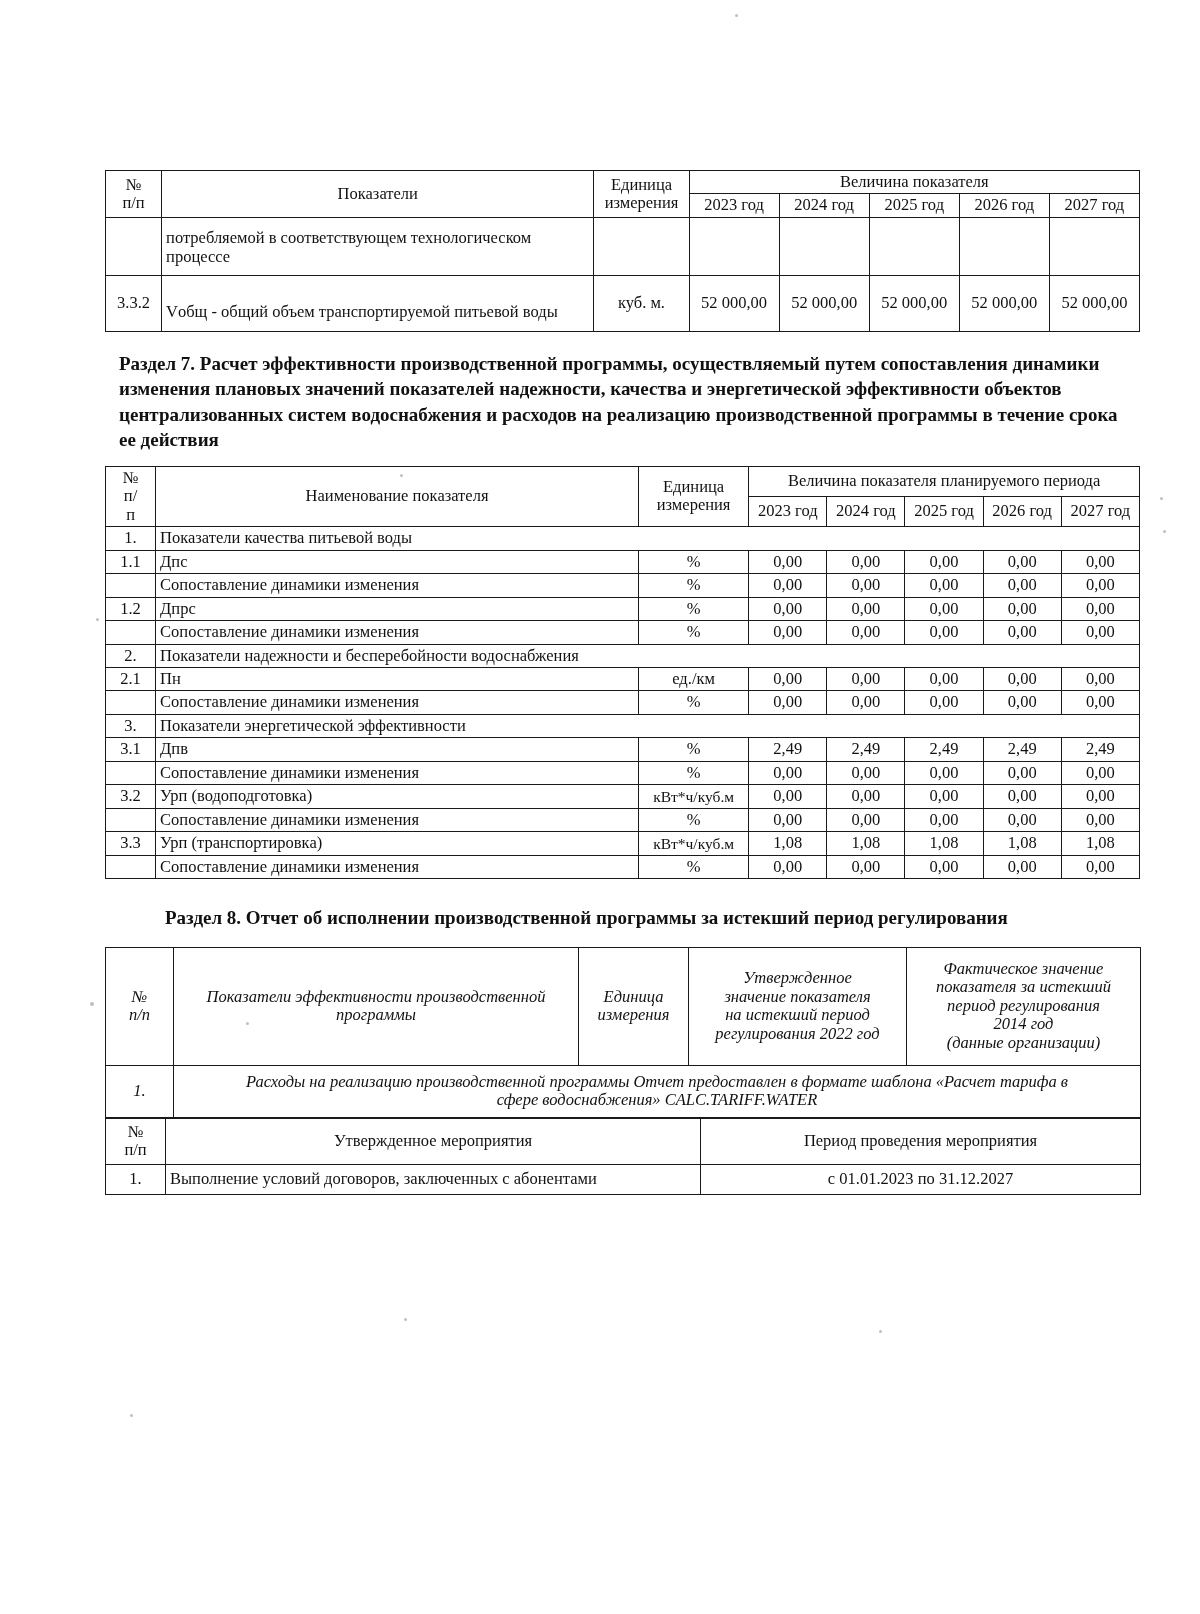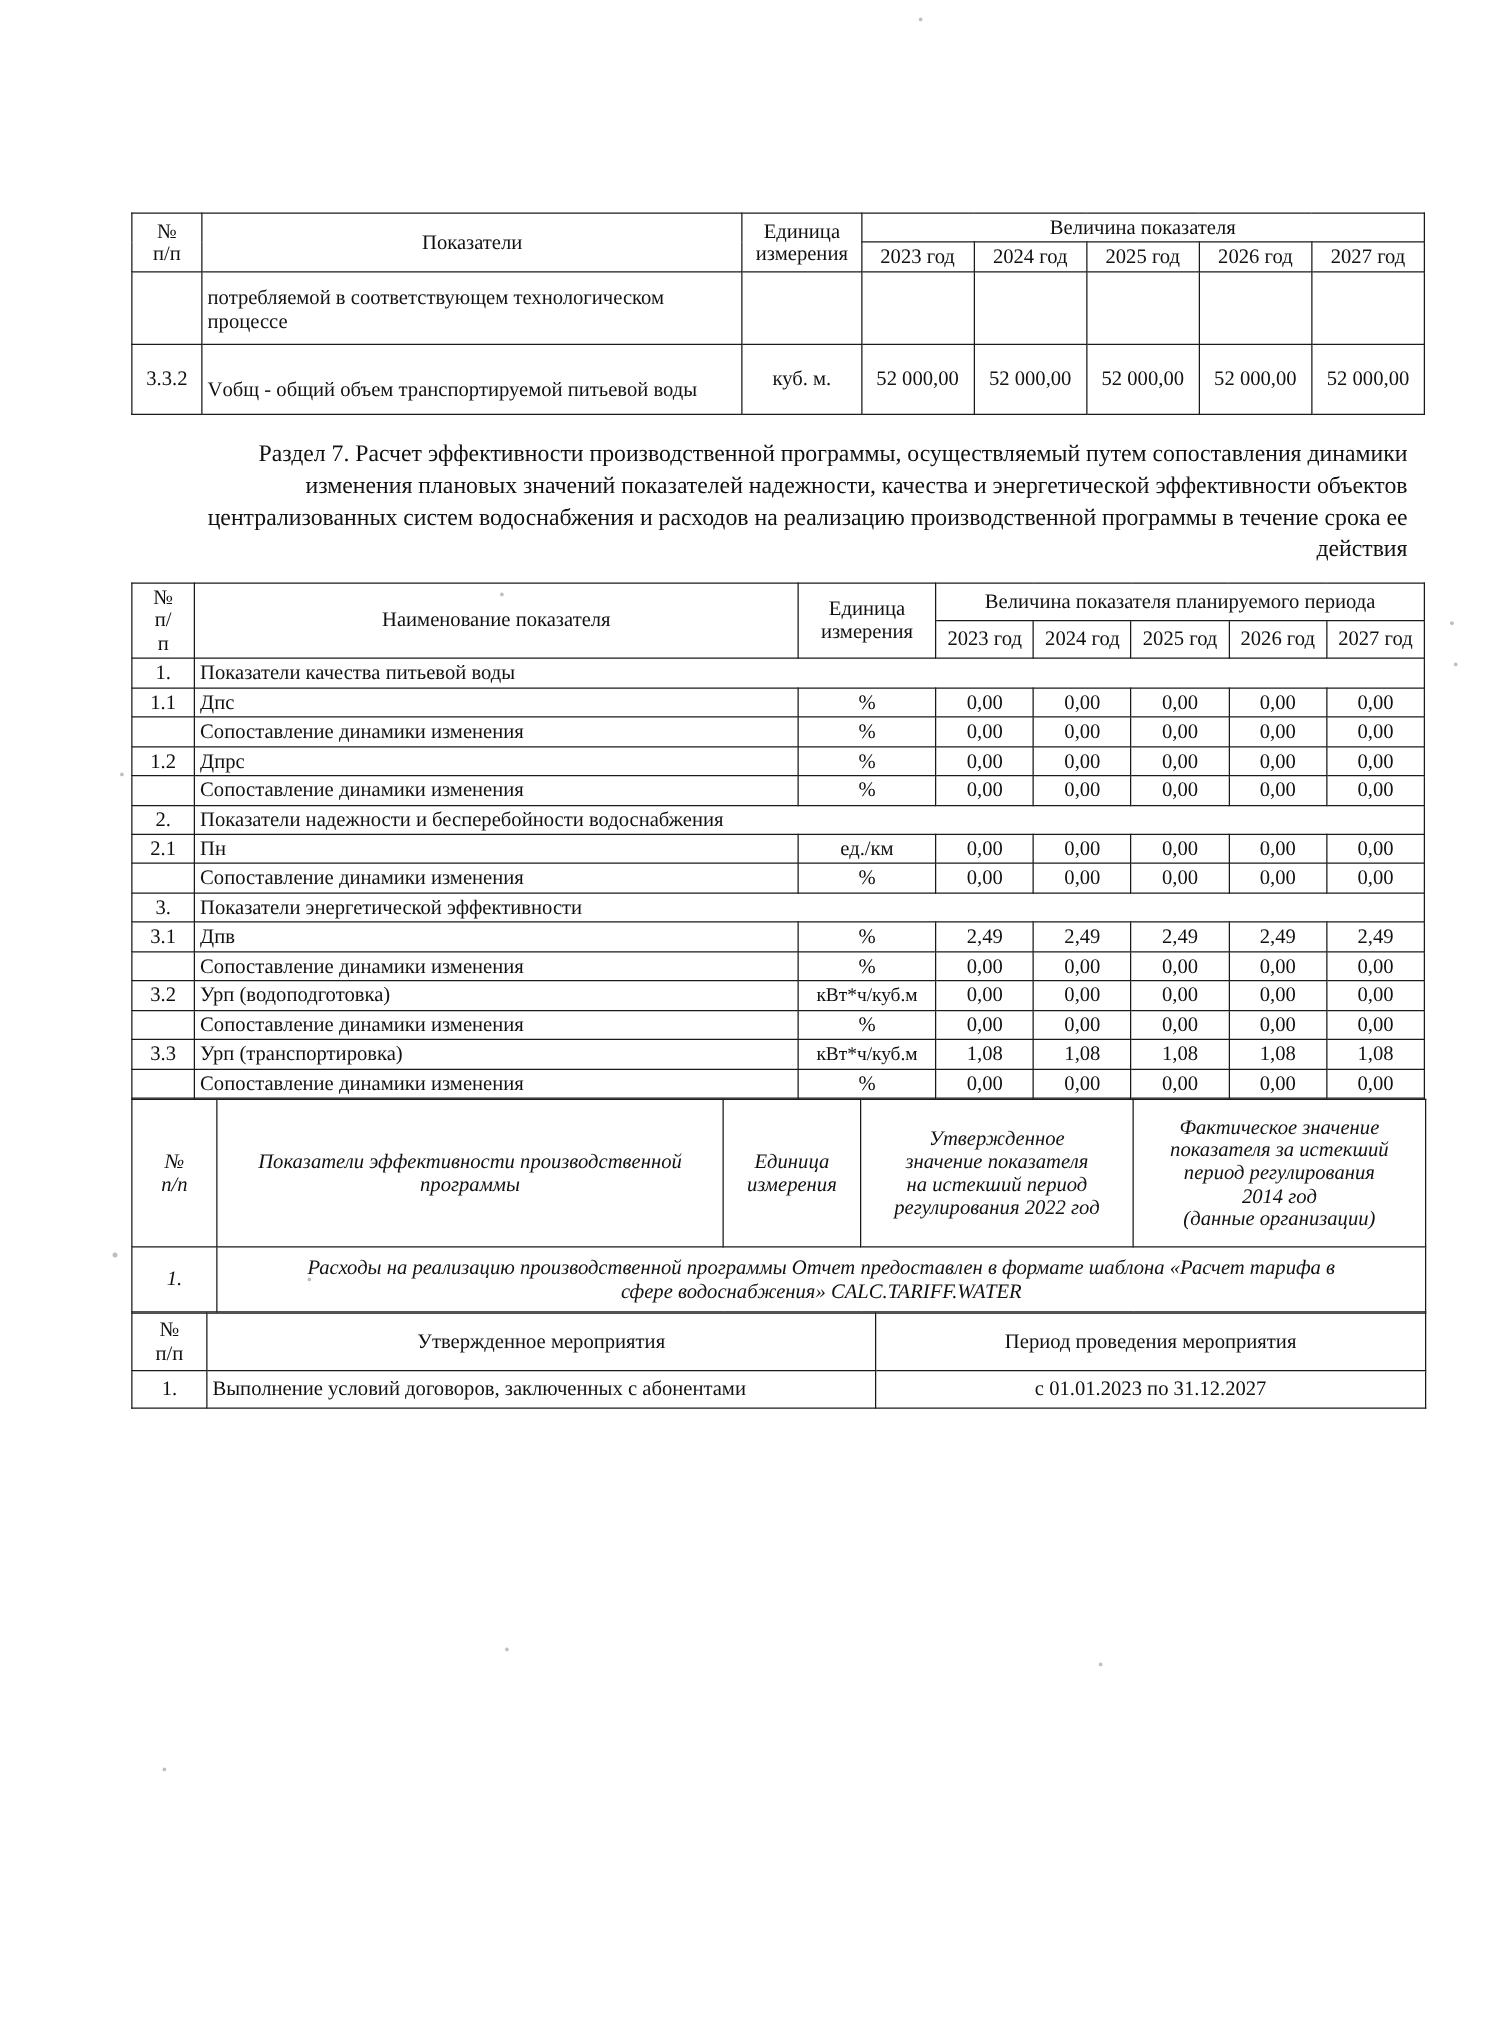--- a/index.html
+++ b/index.html
@@ -42,22 +42,22 @@
     vertical-align: middle;
     font-weight: normal;
   }
   .c  { text-align: center; }
   .l  { text-align: left; padding-left: 7px; }
   .vm { vertical-align: middle; }
   .vt { vertical-align: top; }
 
   
   .sec-head {
-    font-weight: normal;
-    text-align: right;
+    font-weight: bold;
+    text-align: left;
     font-size: 19px;
     line-height: 1.34;
     margin: 19px 14px 13px 14px;
   }
   .sec-head.s8 { margin: 26px 60px 16px 60px; }
   .sec-head.s9 { margin: 26px 10px 16px 10px; }
 
   
   .t1 .col-np   { width: 56px; }
   .t1 .col-name { width: 432px; }
@@ -339,20 +339,21 @@
           <td class="c">%</td>
           <td class="c">0,00</td>
           <td class="c">0,00</td>
           <td class="c">0,00</td>
           <td class="c">0,00</td>
           <td class="c">0,00</td>
         </tr>
       </tbody>
     </table>
 
+    <div class="sec-head s8">Раздел 8. Отчет об исполнении производственной программы за истекший период регулирования</div>
 
     <table class="doc t3">
       <colgroup>
         <col class="col-np">
           <col class="col-name">
           <col class="col-unit">
           <col class="col-appr">
           <col class="col-fact">
       </colgroup>
       <thead>

